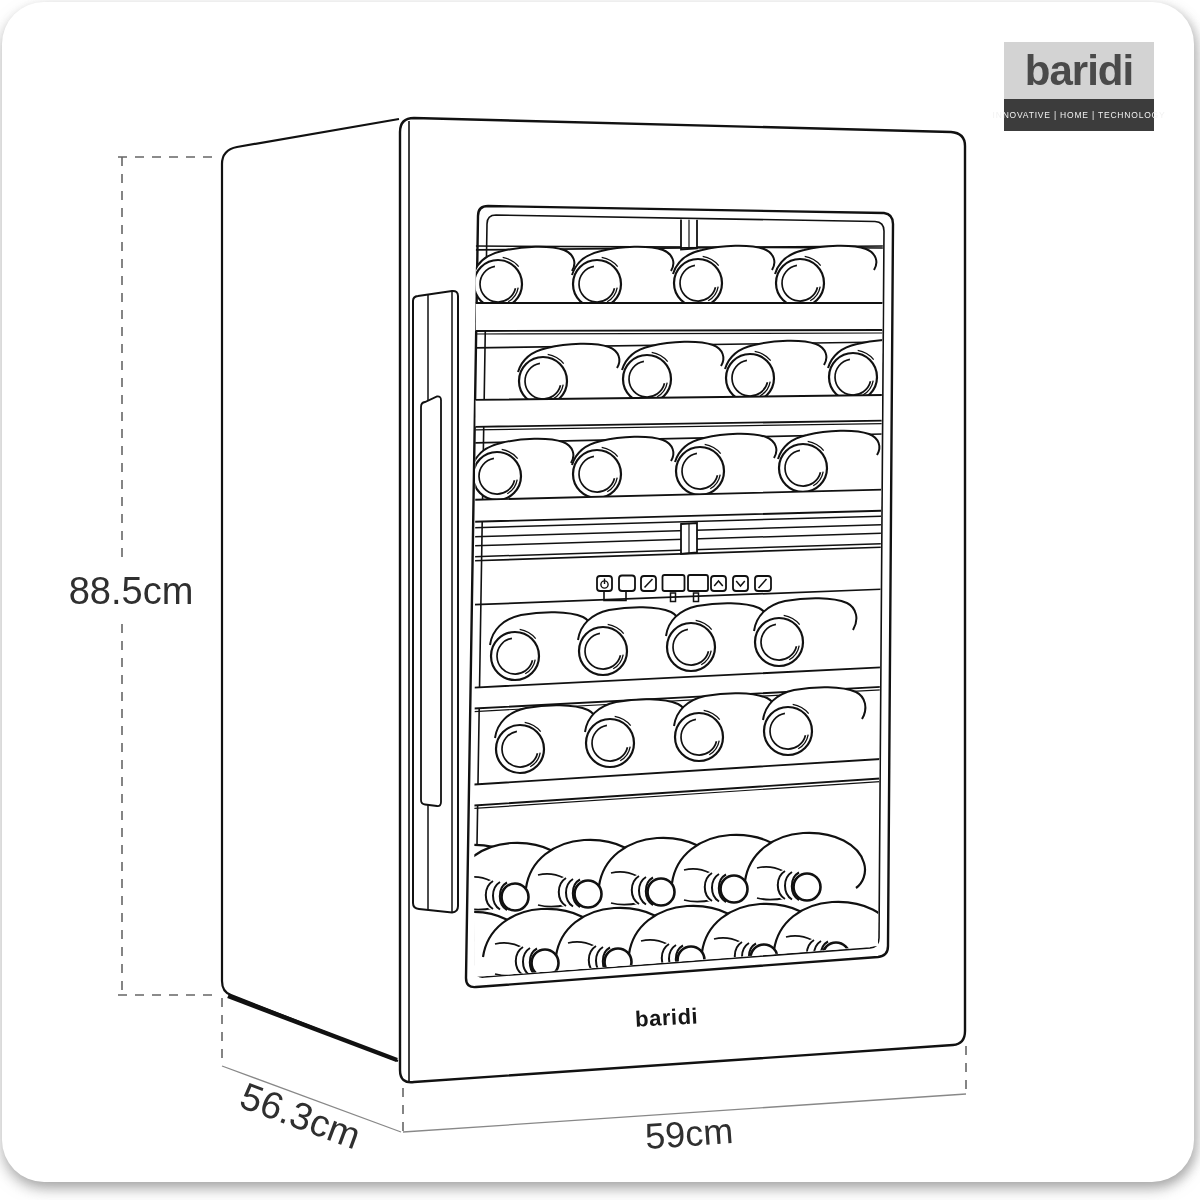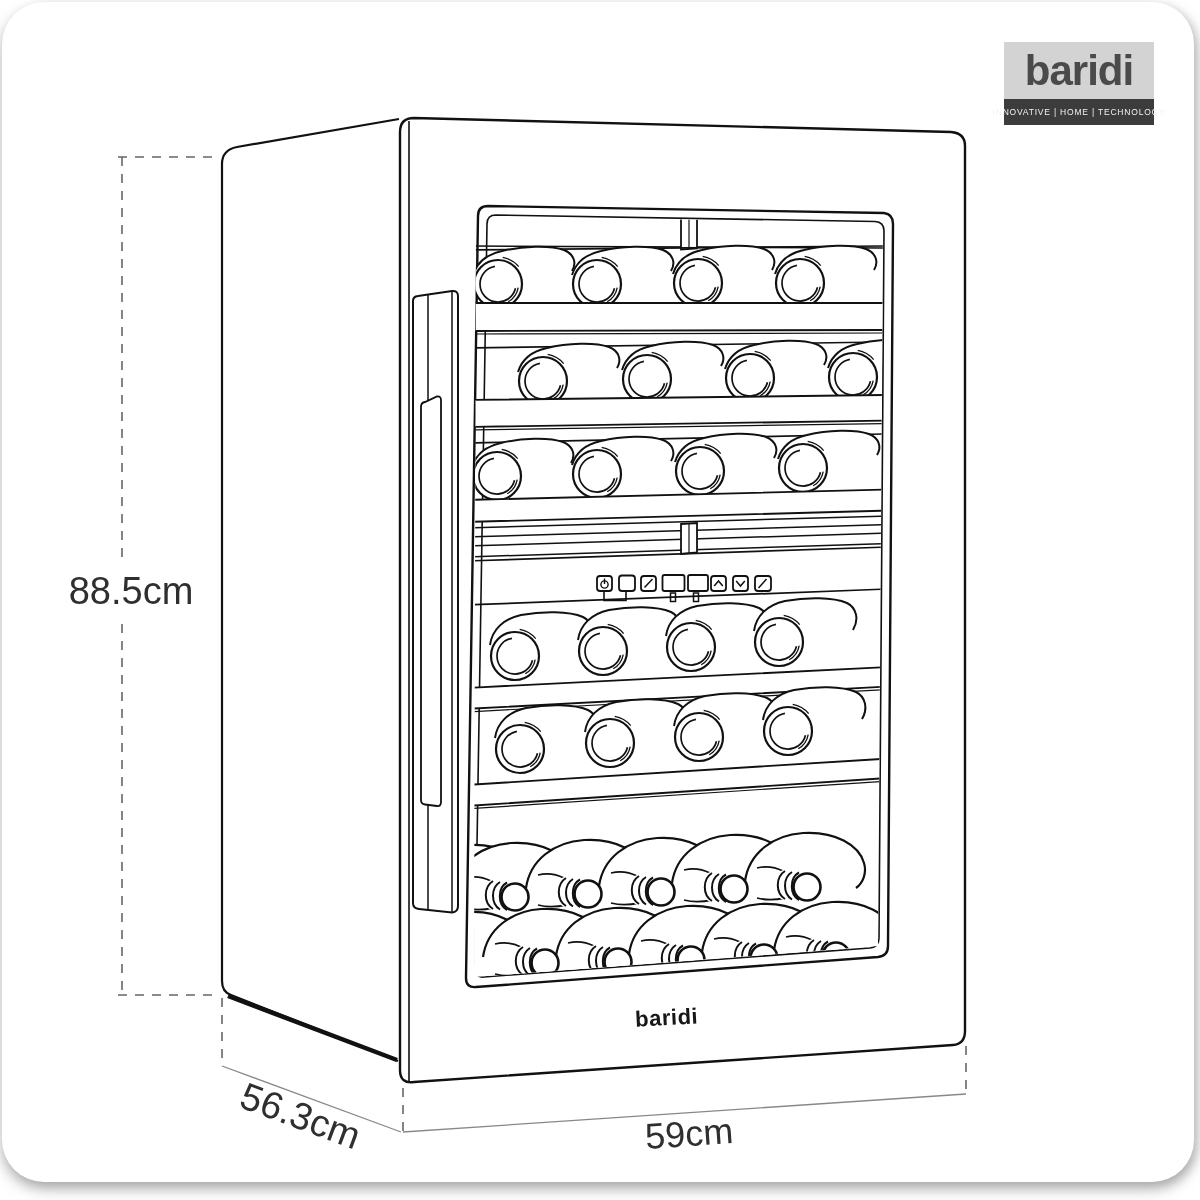--- a/index.html
+++ b/index.html
@@ -3,21 +3,21 @@
 <meta charset="utf-8">
 <style>
   html,body{margin:0;padding:0;background:#ffffff;}
   .stage{position:relative;width:1200px;height:1200px;background:#fff;overflow:hidden;
          font-family:"Liberation Sans", sans-serif;}
   .card{position:absolute;left:2px;top:2px;width:1192px;height:1180px;background:#fff;
         border-radius:42px;box-shadow:0 7px 14px rgba(120,120,120,.55),5px 3px 9px rgba(150,150,150,.30);}
   .logo{position:absolute;left:1004px;top:42px;width:150px;display:flex;flex-direction:column;}
   .logo-panel{background:#d3d3d3;height:57px;display:flex;align-items:center;justify-content:center;}
   .logo-word{font-weight:bold;font-size:42px;letter-spacing:-1px;color:#4a4a4a;line-height:1;}
-  .logo-bar{background:#3c3c3c;height:26px;display:flex;align-items:center;justify-content:center;}
+  .logo-bar{background:#3c3c3c;height:32px;display:flex;align-items:center;justify-content:center;}
   .logo-tag{color:#f2f2f2;font-size:8.5px;letter-spacing:.8px;white-space:nowrap;}
   svg{position:absolute;left:0;top:0;}
   svg text{font-family:"Liberation Sans", sans-serif;}
   .dimtxt{font-size:38px;fill:#2f2f2f;}
   .dimtxt-s{font-size:36px;fill:#2f2f2f;}
   .doorbrand{font-size:22px;font-weight:bold;fill:#161616;letter-spacing:.5px;}
 </style>
 </head>
 <body>
 

